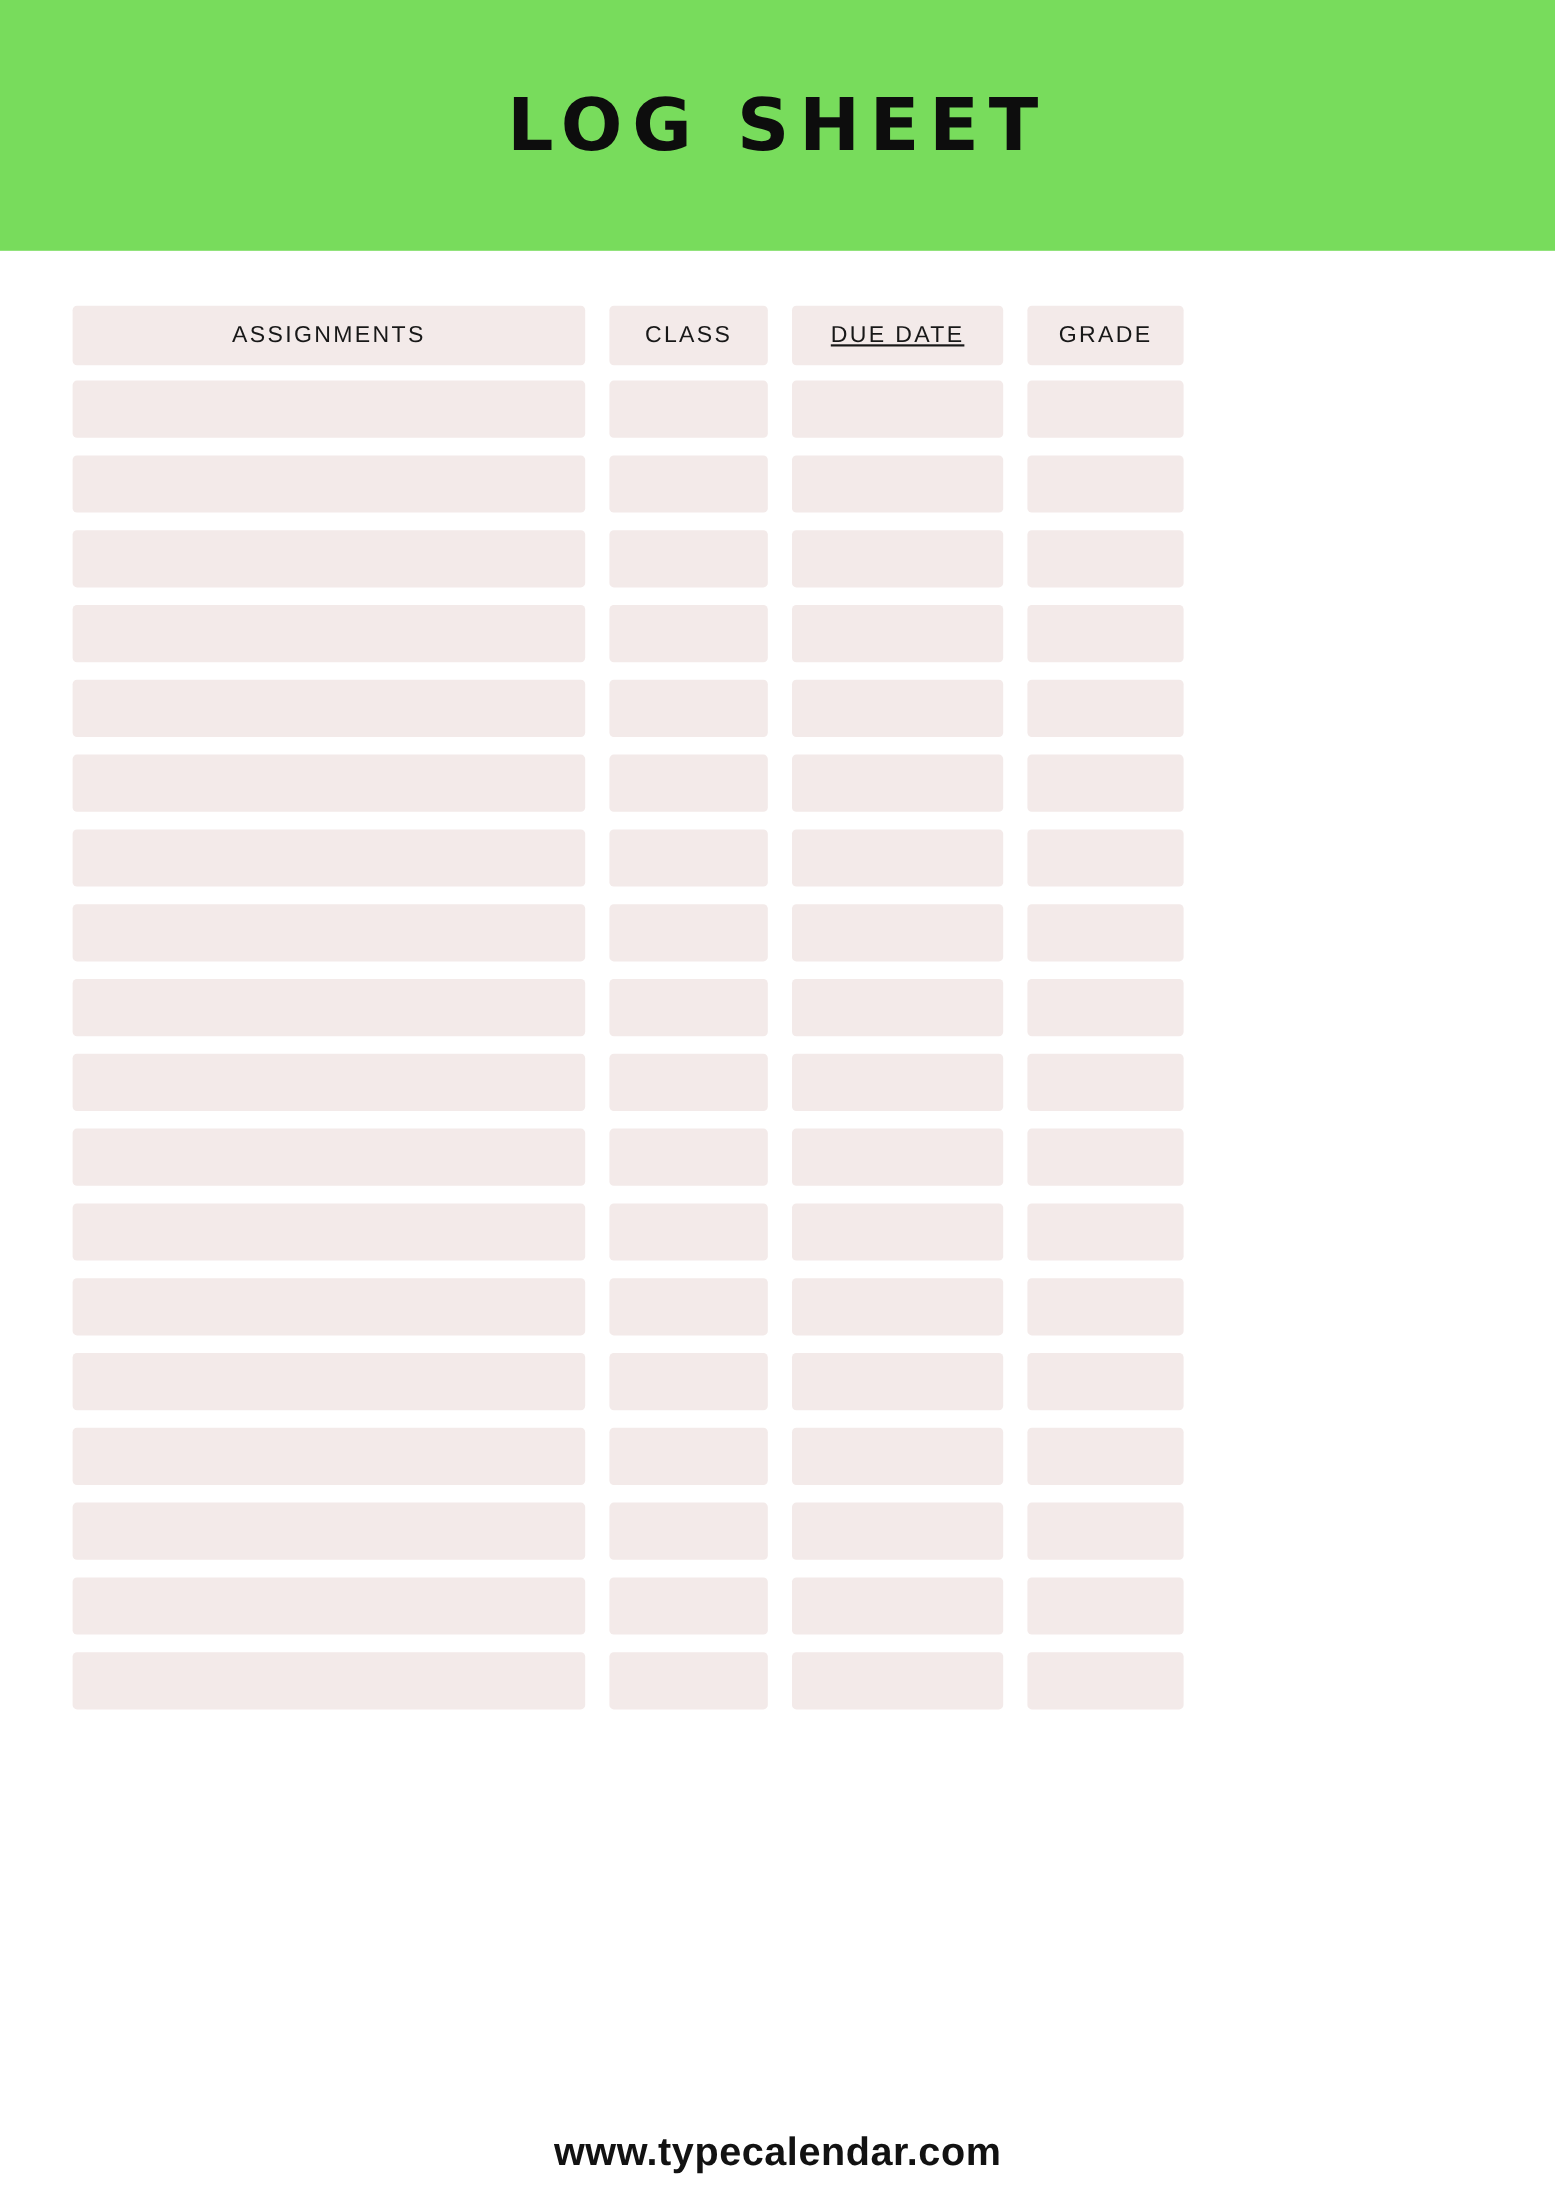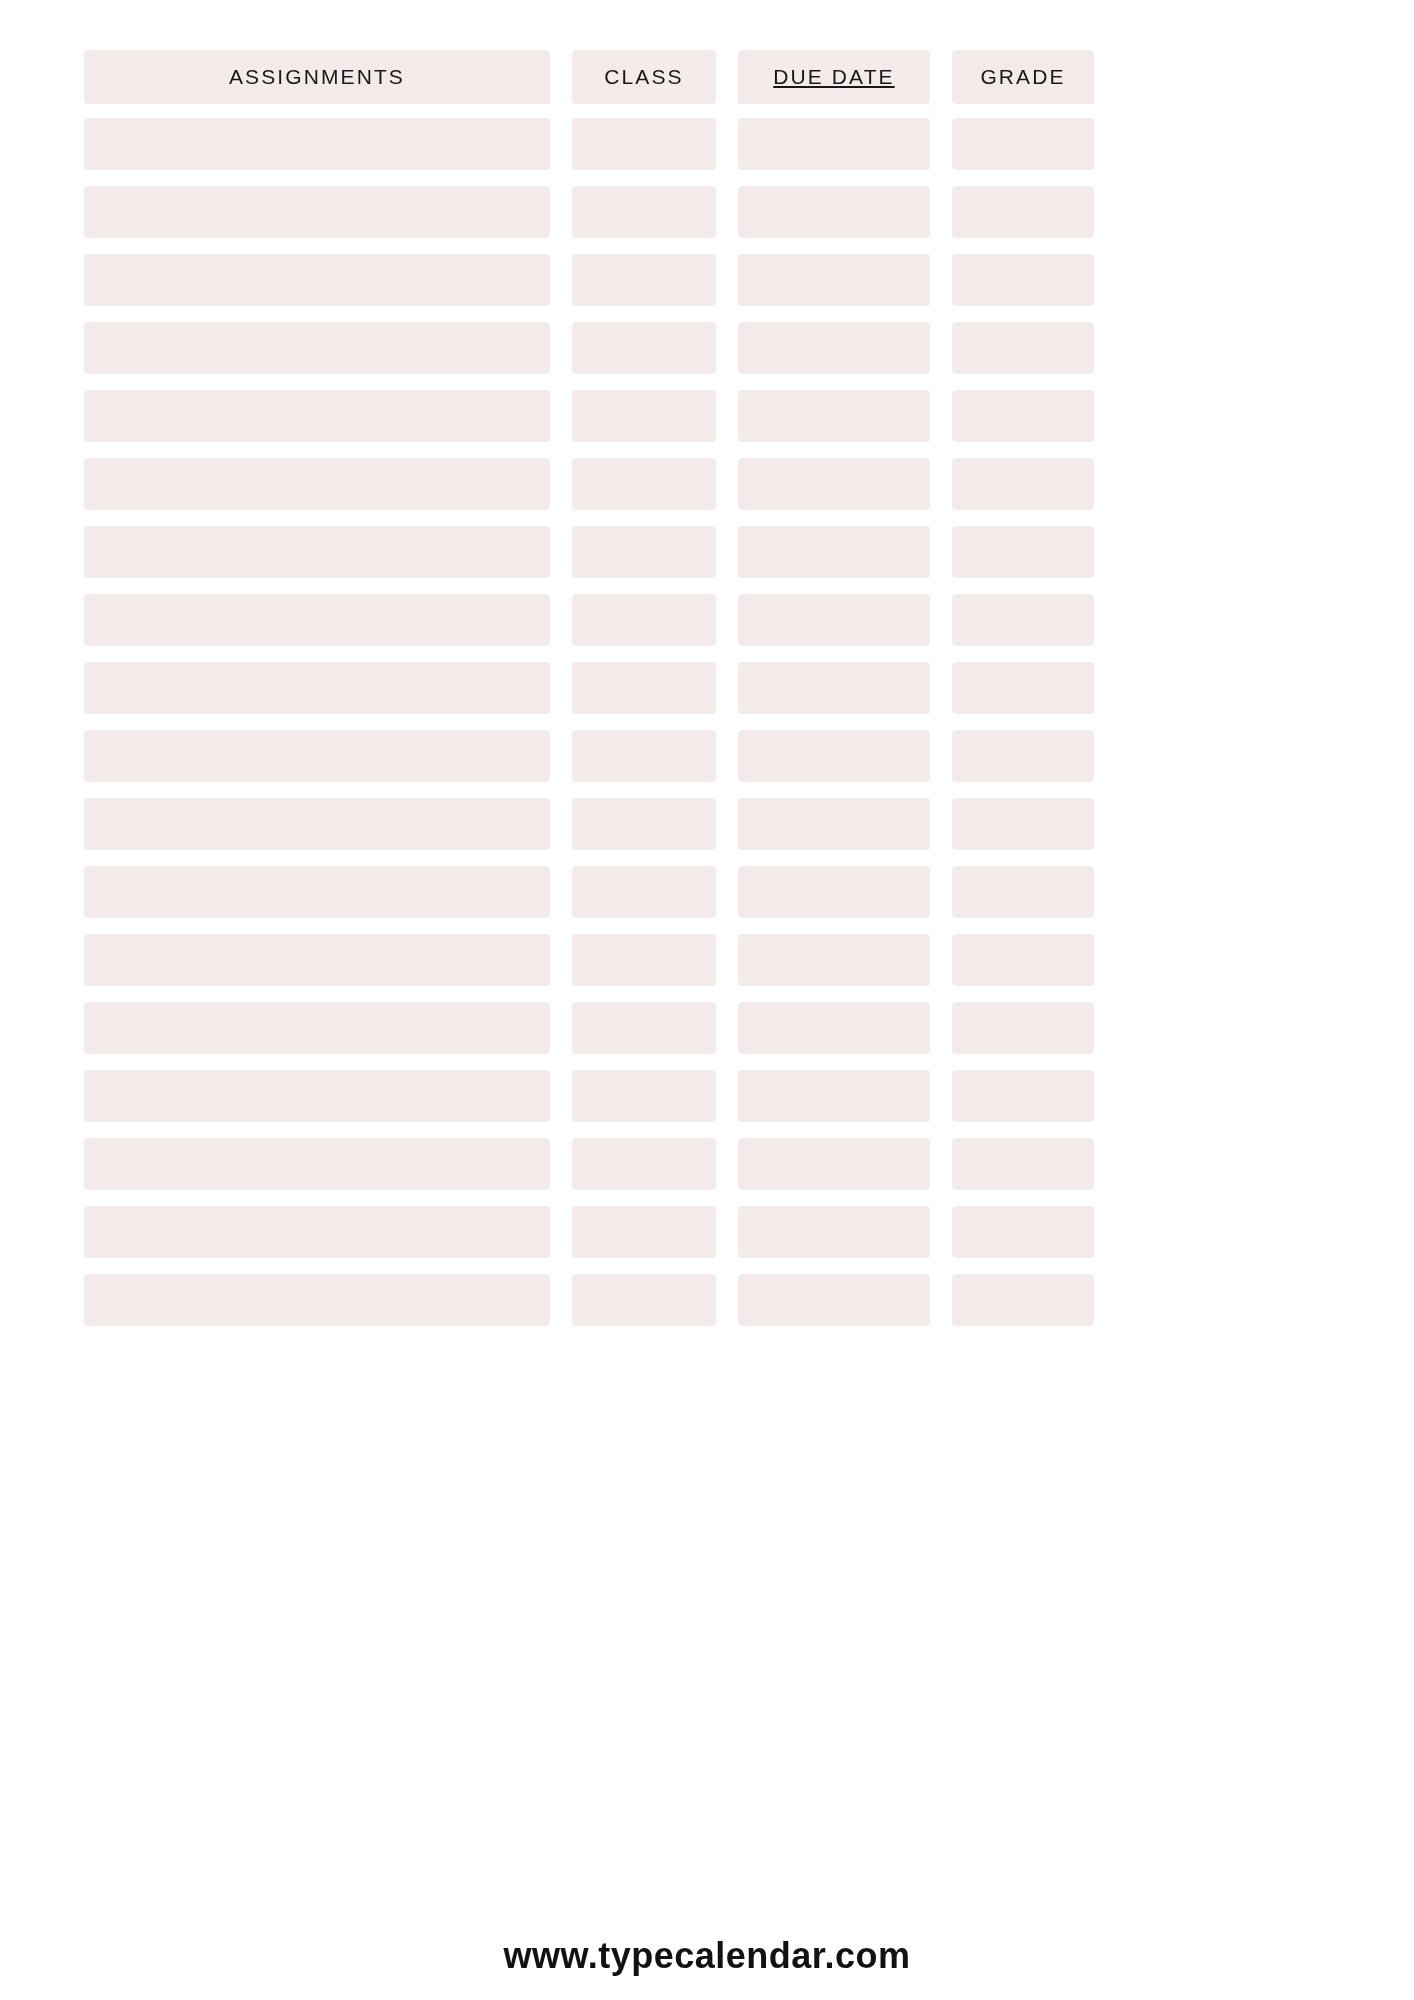--- a/index.html
+++ b/index.html
@@ -36,21 +36,21 @@
     font-weight: 700;
     font-size: 66px;
     letter-spacing: 9px;
     color: #0d0d0d;
     text-transform: uppercase;
     line-height: 1;
     margin: 0;
   }
   .sheet {
     flex: 1 1 auto;
-    padding: 50px 74px 0 84px;
+    padding: 50px 74px 0 66px;
     box-sizing: border-box;
   }
   .grid-row {
     display: flex;
     gap: 22px;
     margin-bottom: 14px;
   }
   .cell {
     background: #F3EAE9;
     border-radius: 4px;
@@ -87,20 +87,23 @@
     font-weight: 700;
     color: #121212;
     letter-spacing: 0.5px;
   }
 </style>
 </head>
 <body>
 
 <div class="page">
 
+  <div class="header-band">
+    <h1 class="header-title">LOG SHEET</h1>
+  </div>
 
   <div class="sheet">
 
     <div class="grid-row header-row">
       <div class="cell head-cell col-assignments">ASSIGNMENTS</div>
       <div class="cell head-cell col-class">CLASS</div>
       <div class="cell head-cell col-duedate">DUE DATE</div>
       <div class="cell head-cell col-grade">GRADE</div>
     </div>
 

